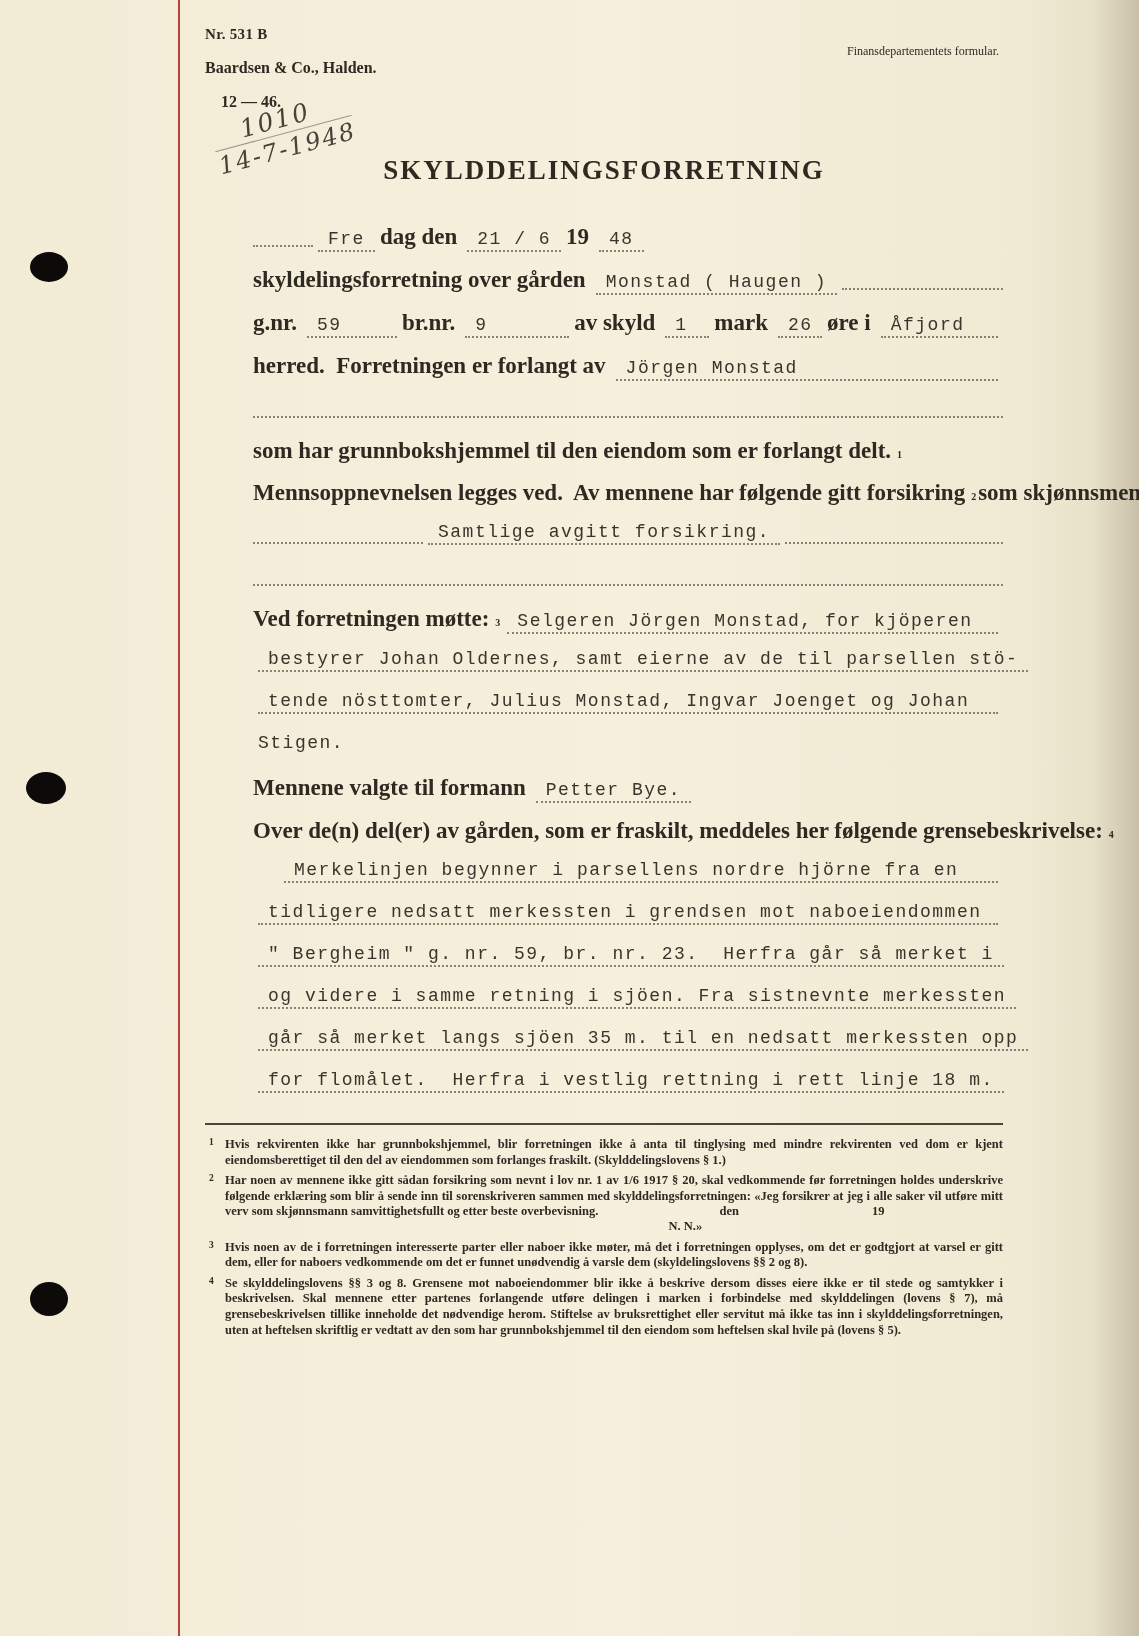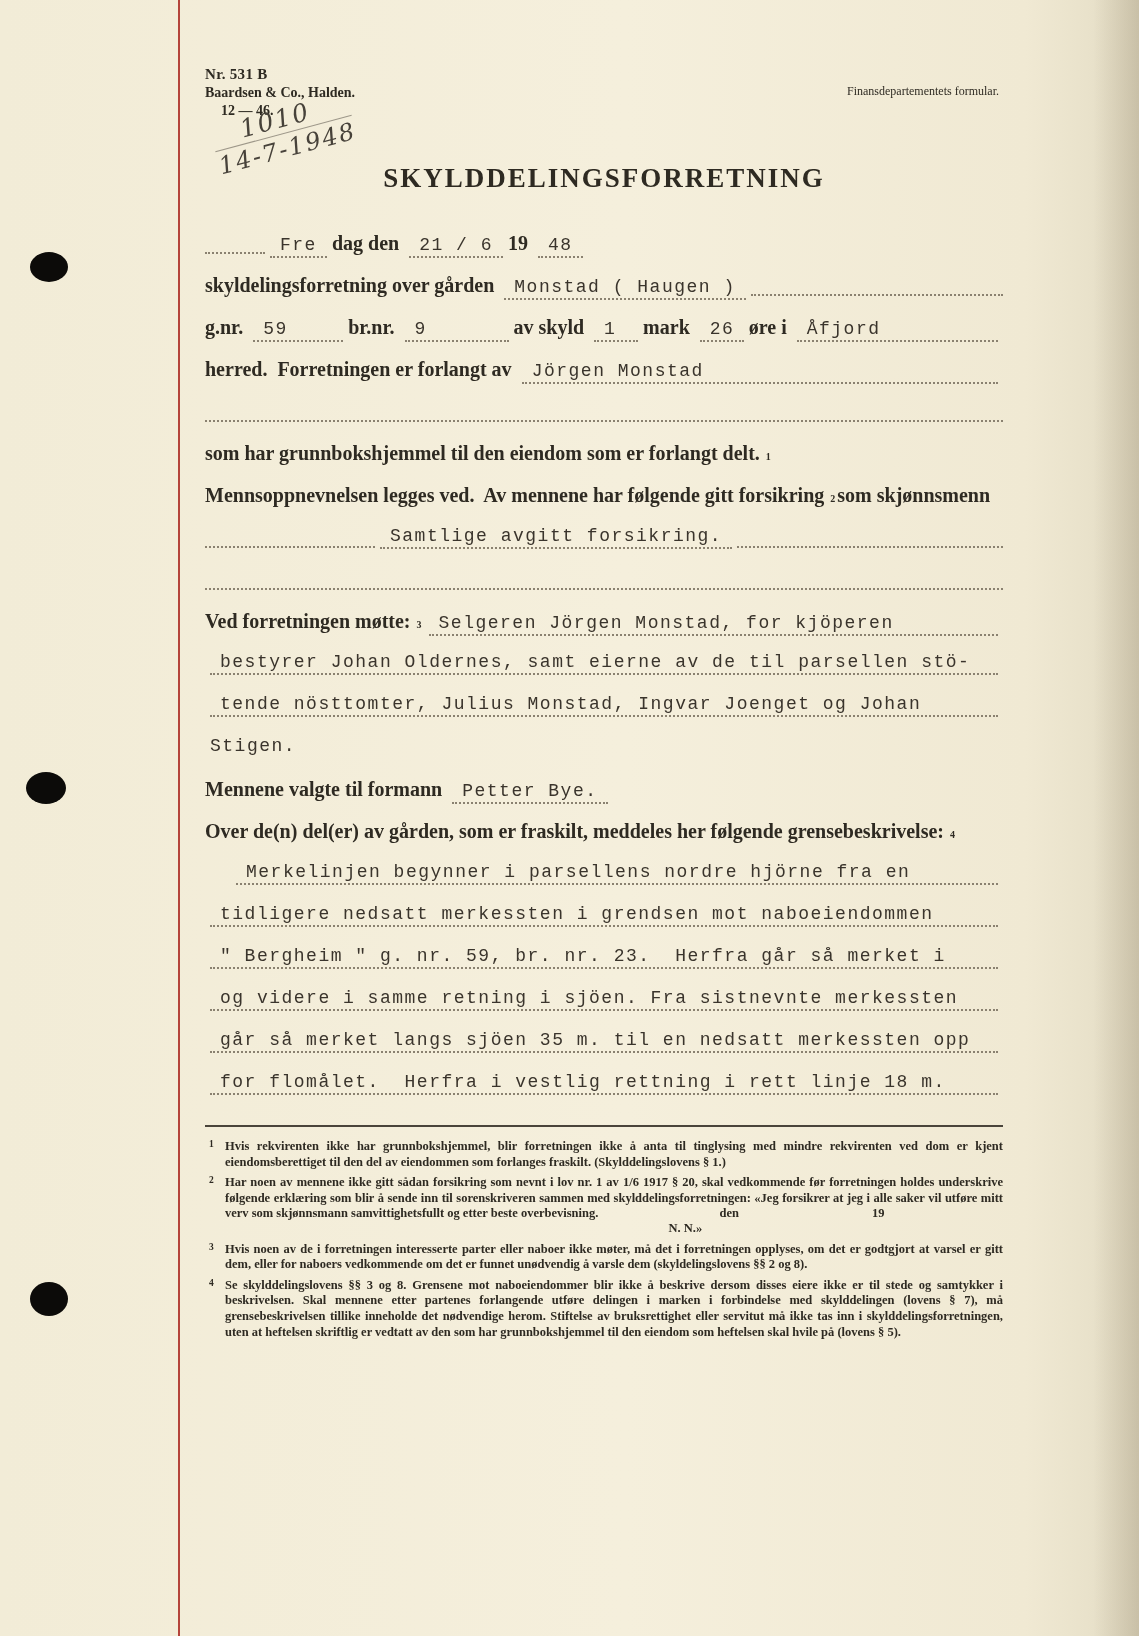--- a/index.html
+++ b/index.html
@@ -19,43 +19,43 @@
     background:linear-gradient(90deg, rgba(0,0,0,0), rgba(96,78,50,.20));
   }
   .red-line { position:absolute; left:178px; top:0; width:2px; height:100%; background:#b4443a; }
   .hole { position:absolute; background:#0c0b09; border-radius:50%; }
   .hole1 { left:30px; top:252px; width:38px; height:30px; }
   .hole2 { left:26px; top:772px; width:40px; height:32px; }
   .hole3 { left:30px; top:1282px; width:38px; height:34px; }
 
   .content { position:absolute; left:205px; top:0; width:798px; }
 
-  .header { display:flex; justify-content:space-between; padding-top:66px; }
+  .header { display:flex; justify-content:space-between; padding-top:26px; }
   .form-no { font-size:15px; font-weight:bold; letter-spacing:.3px; }
-  .pub { font-size:14px; font-weight:bold; margin-top:2px; }
+  .pub { font-size:16px; font-weight:bold; margin-top:16px; }
   .ed { margin-left:16px; }
   .header-right { font-size:12px; font-weight:normal; padding-top:18px; padding-right:4px; }
 
   .handwritten {
     position:absolute; left:8px; top:104px;
     transform:rotate(-15deg);
     font-family:"DejaVu Serif","Liberation Serif",serif;
     font-style:italic; color:#47423a; letter-spacing:2px;
   }
   .hw1 { font-size:25px; margin-left:30px; }
   .hw2 { font-size:24px; border-top:1px solid rgba(71,66,58,.5); padding-top:1px; }
 
   .title {
     text-align:center; font-size:27px; font-weight:bold;
     letter-spacing:2px; margin:44px 0 38px;
   }
 
-  .form { margin-top:36px; }
+  .form { margin-top:36px;margin-left:48px; }
   .fline { display:flex; align-items:baseline; min-height:27px; margin-bottom:15px; }
-  .pt { font-size:20px; font-weight:bold; white-space:pre; margin-right:5px;text-align:right; }
+  .pt { font-size:23px; font-weight:bold; white-space:pre; margin-right:5px;text-align:right; }
   .tw {
     font-family:"Liberation Mono","DejaVu Sans Mono",monospace;
     font-size:18px; letter-spacing:1.5px; color:#3a342c; white-space:pre;
     margin:0 5px;
   }
   .u { border-bottom:2px dotted #8a8170; padding:0 10px 1px; }
   .dots { align-self:flex-end; margin-bottom:5px; border-bottom:2px dotted #8a8170; height:0; }
   .w50 { width:44px; } .w60 { width:60px; }
   .w90 { width:90px; } .w110 { width:104px; } .w170 { width:170px; }
   .fillflex { flex:1 1 auto; }

